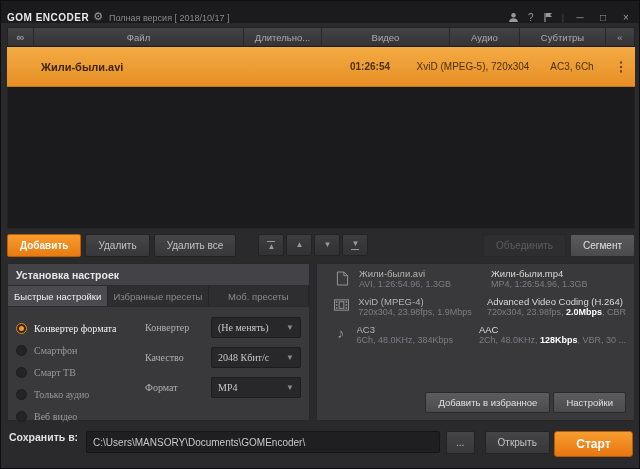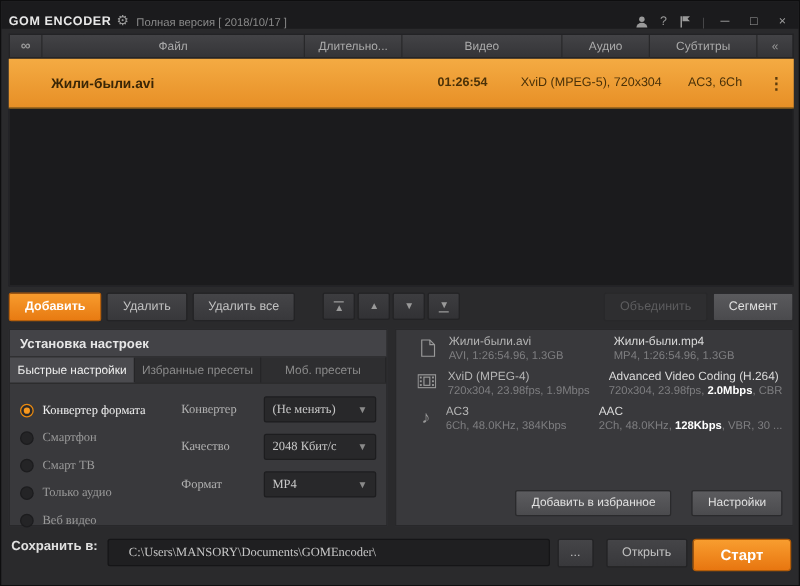--- a/index.html
+++ b/index.html
@@ -118,33 +118,33 @@
   .info-head .h1 { position:absolute; left:44px; top:5px; font-size:10.5px; font-weight:bold; color:#e6e6e6; }
   .info-head .h2 { position:absolute; left:178px; top:5px; font-size:10.5px; font-weight:bold; color:#e6e6e6; }
   .inforow { display:flex; padding:4px 8px 3px 8px; }
   .ico { width:34px; display:flex; align-items:flex-start; justify-content:center; padding-top:3px; color:#9a9a9a; }
   .ocol { width:132px; }
   .ncol { flex:1; }
   .l1 { font-size:9.5px; color:#b4b4b4; white-space:nowrap; overflow:hidden; }
   .ncol .l1 { color:#dadada; }
   .l2 { font-size:9px; color:#7e7e80; white-space:nowrap; overflow:hidden; }
   .strong { color:#ffffff; font-weight:bold; }
-  .info-btns { position:absolute; right:8px; bottom:7px; display:flex; gap:16px; }
+  .info-btns { position:absolute; right:8px; bottom:7px; display:flex; gap:3px; }
   .sbtn {
     height:21px; background:linear-gradient(#5c5c5f,#4b4b4e); border:1px solid #2a2a2c;
     border-radius:2px; color:#e0e0e0; font-size:9.5px; padding:0 12px; cursor:pointer;
     display:flex; align-items:center;
   }
   .note { font-size:14px; line-height:12px; }
   
   .bottombar { position:absolute; left:0; top:430px; width:640px; height:32px; display:flex; align-items:flex-start; padding:0 8px; }
   .savlabel { font-size:10.5px; color:#e0e0e0; font-weight:bold; margin-right:8px; white-space:nowrap; }
   .pathinput {
     width:366px; height:22px; background:#1f1f21; border:1px solid #151517; border-radius:2px;
-    color:#c8c8c8; font-size:10px; padding:0 16px; font-family:Liberation Serif, serif;
+    color:#c8c8c8; font-size:10px; padding:0 6px; font-family:Liberation Sans, sans-serif;
   }
   .dotbtn { width:30px; padding:0; margin-left:6px; }
   .openbtn { margin-left:6px; }
   .startbtn {
     margin-left:auto; width:82px; height:26px;
     background:linear-gradient(#f89d2f,#e87610); border:1px solid #b25c08;
     border-radius:3px; color:#fff; font-size:12px; font-weight:bold;
     display:flex; align-items:center; justify-content:center; cursor:pointer;
   }
 </style>

